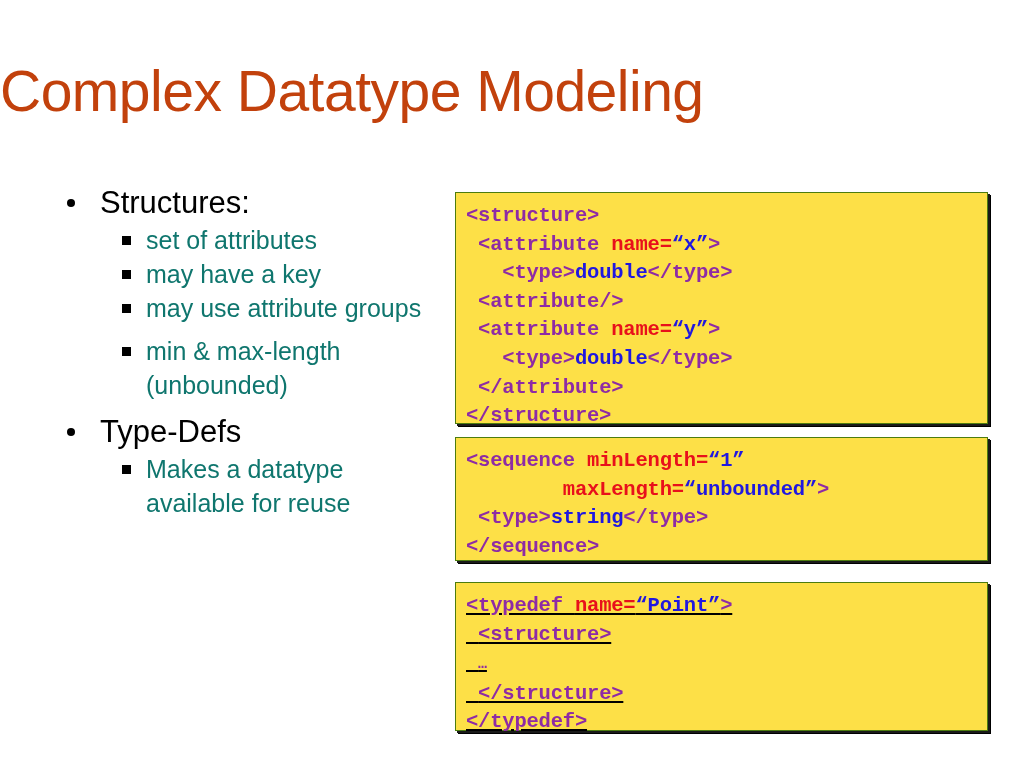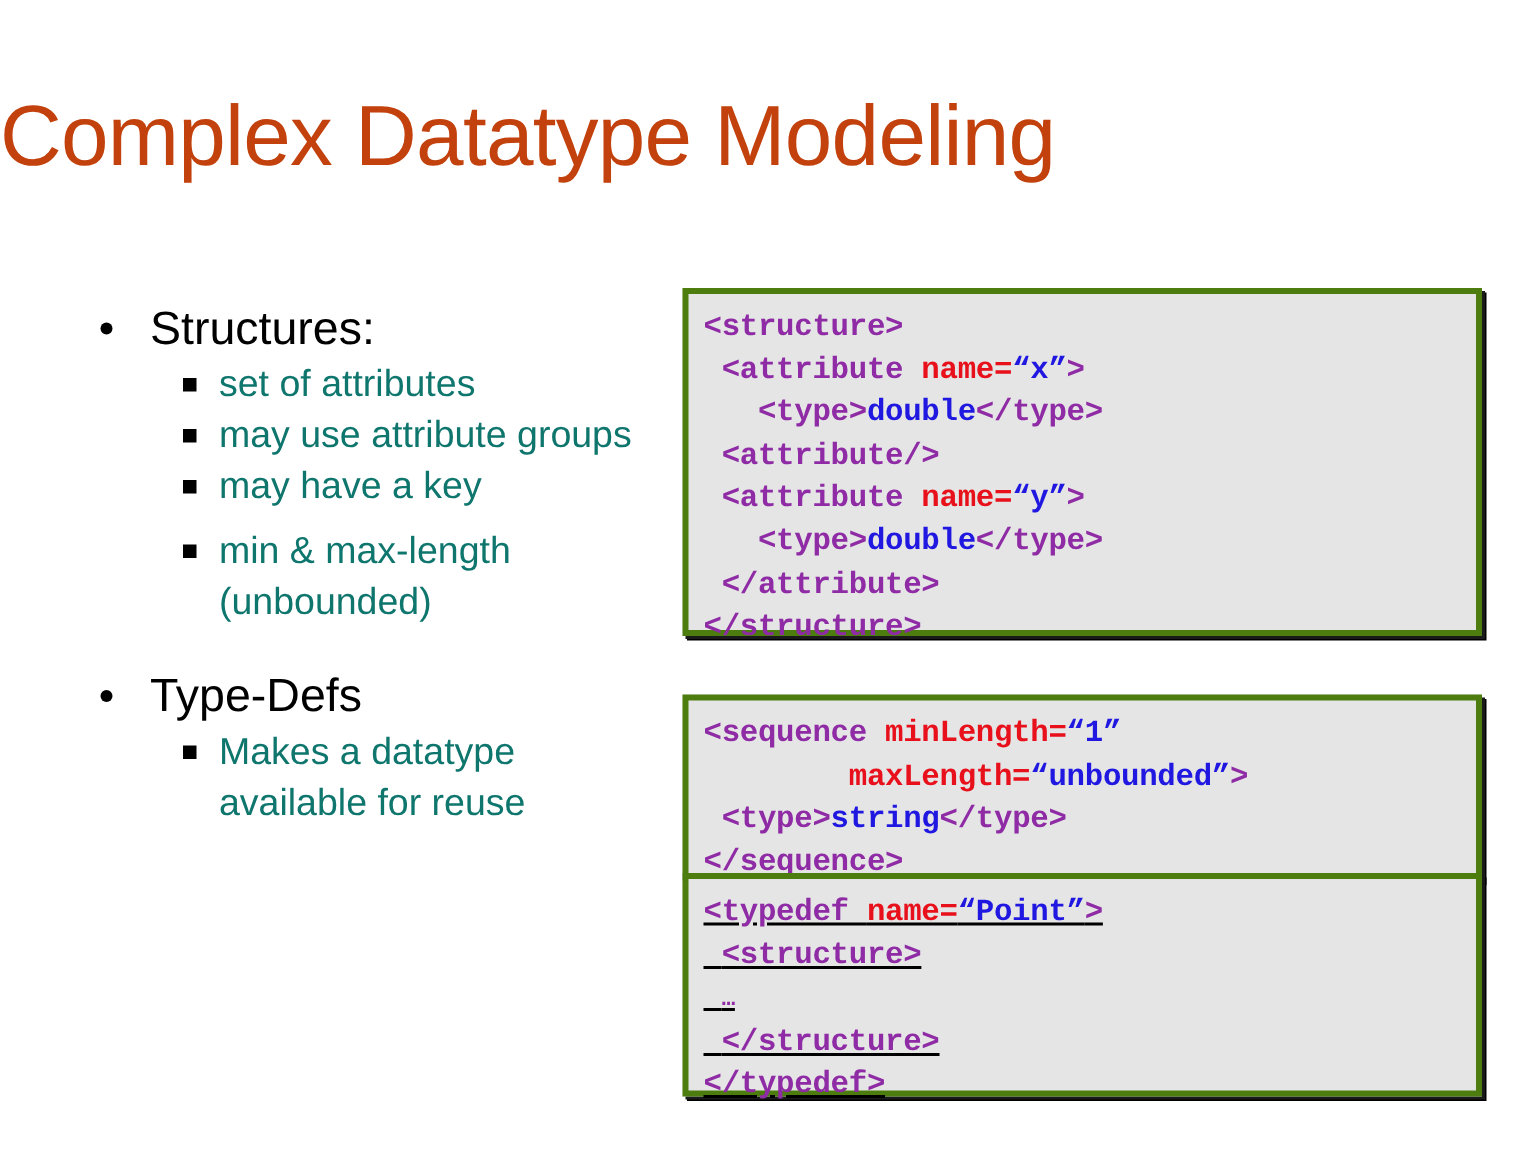--- a/index.html
+++ b/index.html
@@ -39,21 +39,21 @@
     top: 182px;
     width: 390px;
   }
 
   .lvl1 {
     position: relative;
     padding-left: 42px;
     font-size: 31px;
     line-height: 41px;
     color: #000000;
-    margin-top: 16px;
+    margin-top: 0;
     margin-bottom: 0;
   }
   .lvl1 .dot {
     position: absolute;
     left: 9px;
     top: 17px;
     width: 8px;
     height: 8px;
     border-radius: 50%;
     background: #000;
@@ -77,36 +77,36 @@
   }
   .lvl2-label { display: inline; }
 
   .gap-group { margin-bottom: 2px; }
   .group-spacer { height: 7px; }
 
   
   .code-box {
     position: absolute;
     left: 455px;
-    background: #e5e5e5;
-    border: 4px solid #4d7c0f;
+    background: #fde047;
+    border: 1px solid #4d7c0f;
     box-shadow: 2px 2px 0 0 #1a1a1a, 3px 3px 0 0 #000000;
     box-sizing: border-box;
   }
   .code-inner {
     padding: 9px 10px 8px 10px;
     font-family: "Liberation Mono", "DejaVu Sans Mono", monospace;
     font-size: 20.5px;
     line-height: 28.6px;
     font-weight: bold;
     white-space: pre;
     letter-spacing: -0.2px;
   }
   #box-structure { top: 192px; width: 533px; height: 232px; }
-  #box-sequence  { top: 463px; width: 533px; height: 124px; }
+  #box-sequence  { top: 437px; width: 533px; height: 124px; }
   #box-typedef   { top: 582px; width: 533px; height: 149px; text-decoration: underline; }
 
   .tag   { color: #8E2BA5; }
   .attr  { color: #E8101B; }
   .val   { color: #2018E0; }
   .txt   { color: #2018E0; }
   .ell   { color: #8E2BA5; font-size: 15px; }
 </style>
 </head>
 <body>
@@ -119,25 +119,25 @@
     <div class="lvl1">
       <span class="dot"></span>
       <span class="lvl1-label">Structures:</span>
     </div>
     <div class="lvl2">
       <span class="sq"></span>
       <span class="lvl2-label">set of attributes</span>
     </div>
     <div class="lvl2">
       <span class="sq"></span>
-      <span class="lvl2-label">may use attribute groups</span>
+      <span class="lvl2-label">may have a key</span>
     </div>
     <div class="lvl2">
       <span class="sq"></span>
-      <span class="lvl2-label">may have a key</span>
+      <span class="lvl2-label">may use attribute groups</span>
     </div>
   </div>
 
   <div class="group-spacer"></div>
 
   <div class="gap-group">
     <div class="lvl2">
       <span class="sq"></span>
       <span class="lvl2-label">min &amp; max-length (unbounded)</span>
     </div>

